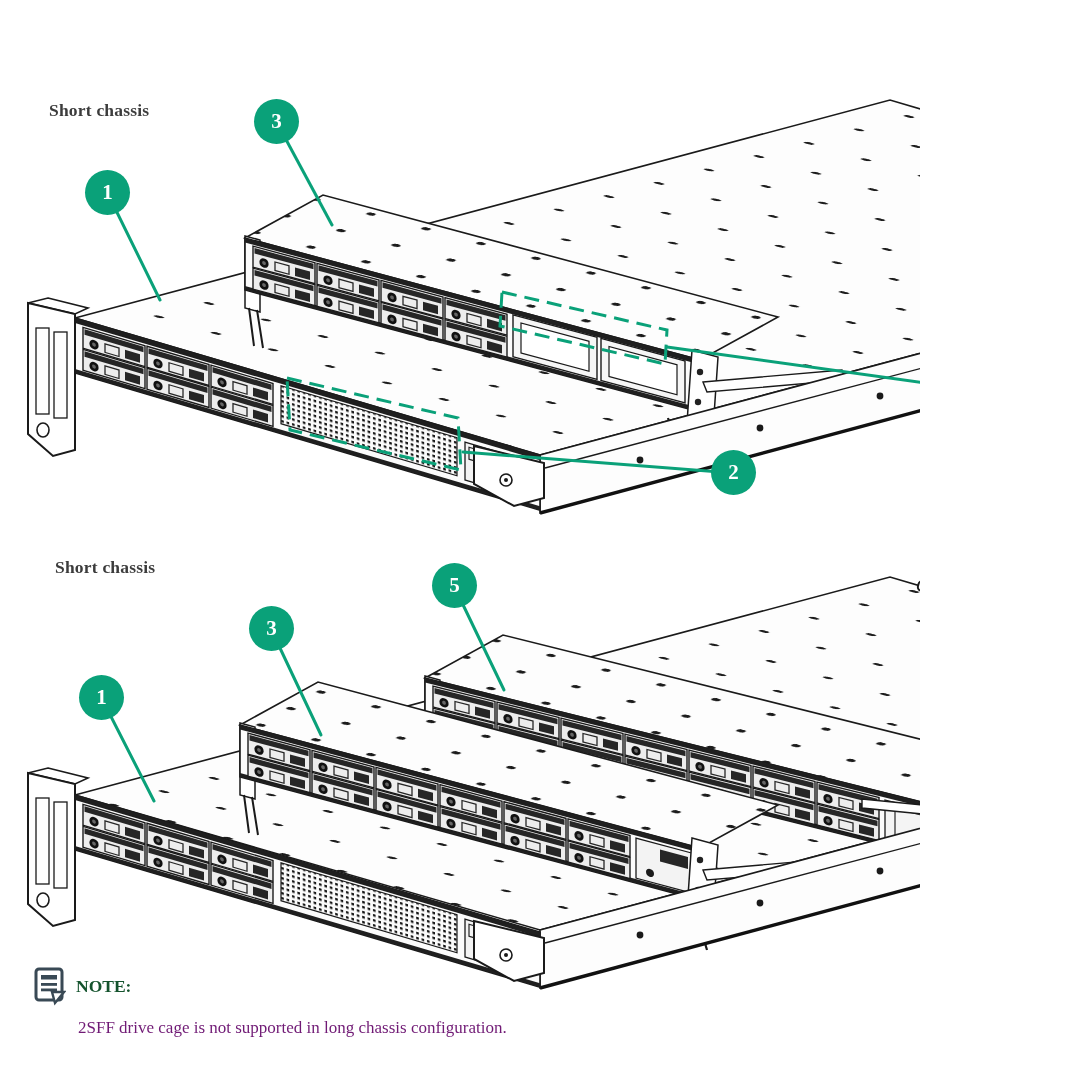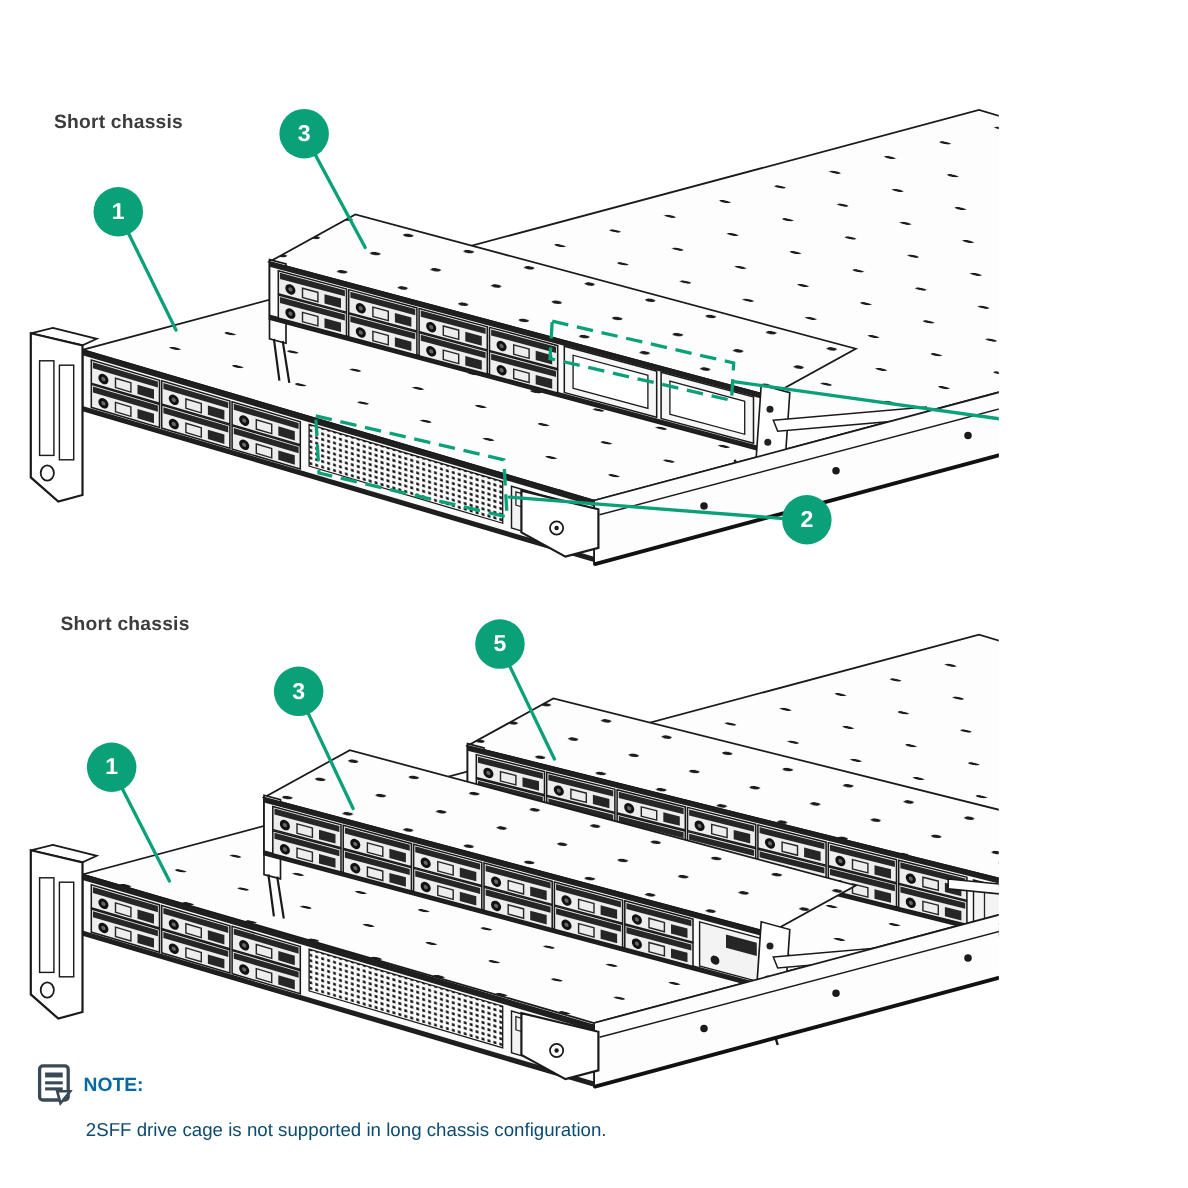--- a/index.html
+++ b/index.html
@@ -3,41 +3,42 @@
 <meta charset="utf-8">
 <style>
   :root{
     --accent-green:#0aa179;
     --line-ink:#1a1a1a;
     --text-dark:#3c3c3c;
   }
   html,body{margin:0;padding:0;background:#ffffff;}
   .stage{
     position:relative;width:908px;height:1080px;background:#fff;overflow:hidden;
-    font-family:Liberation Sans, sans-serif;
+    font-family:Liberation Serif, serif;
+    padding-left:12px;
   }
   .art{position:absolute;left:0;top:0;z-index:1;}
   .seclabel{
     position:absolute;z-index:3;font-size:17.5px;font-weight:600;
     color:var(--text-dark);letter-spacing:.2px;
   }
   .callout{
     position:absolute;z-index:4;width:45px;height:45px;border-radius:50%;
     background:var(--accent-green);color:#fff;display:flex;align-items:center;
     justify-content:center;font-size:21px;font-weight:700;user-select:none;
   }
   .lead{stroke:var(--accent-green);stroke-width:3;stroke-linecap:round;}
   .dashbox{fill:none;stroke:var(--accent-green);stroke-width:3;stroke-dasharray:15 8;}
   .note-icon{position:absolute;left:34px;top:966px;z-index:3;}
   .note-title{
     position:absolute;left:76px;top:976px;z-index:3;font-size:17.5px;
-    font-weight:700;color:#0369a1;
+    font-weight:700;color:#14532d;
   }
   .note-body{
-    position:absolute;left:78px;top:1018px;z-index:3;font-size:17px;color:#0c4a6e;
+    position:absolute;left:78px;top:1018px;z-index:3;font-size:17px;color:#701a75;
   }
   
   .panel{fill:#fdfdfd;stroke:var(--line-ink);stroke-width:1.6;}
   .dark{fill:#1f1f1f;}
   .thin{stroke:var(--line-ink);stroke-width:1.3;fill:none;}
   .heavy{stroke:#111;stroke-width:3.5;fill:none;}
 </style>
 </head>
 <body>
 

